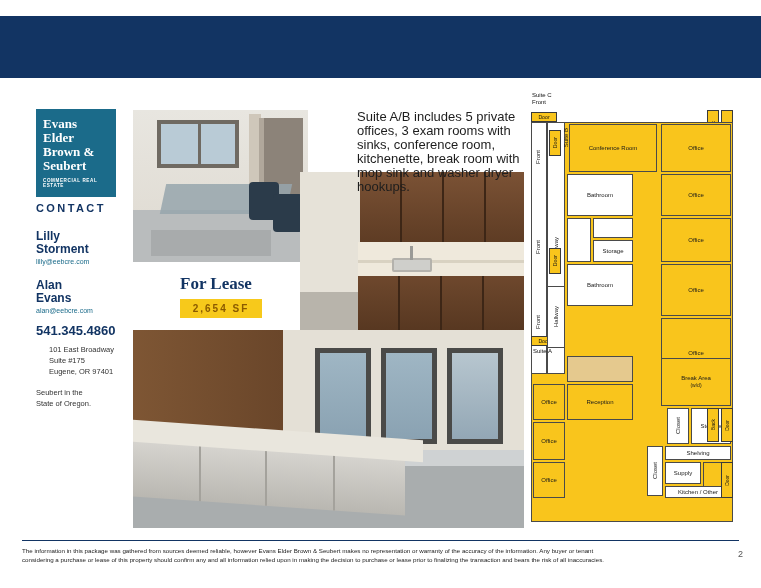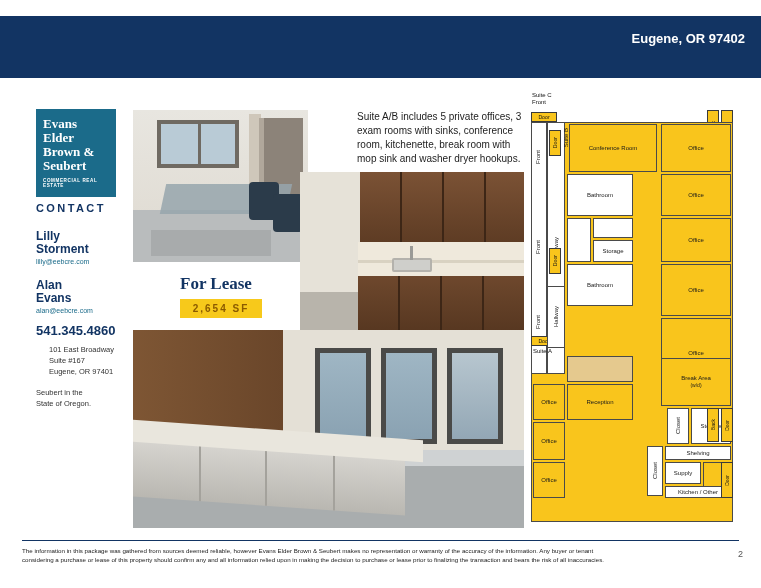--- a/index.html
+++ b/index.html
@@ -142,21 +142,21 @@
   .p3 .cabs {
     position:absolute; left:0; top:120px; width:272px; height:56px;
     background:linear-gradient(#d6d4cf,#b9b7b1); transform:skewY(4deg);
   }
   .p3 .cabs span { position:absolute; top:0; width:2px; height:100%; background:#a4a29c; }
   .p3 .floor { position:absolute; left:0; bottom:0; width:100%; height:62px; background:#a9adae; }
 
   
   .desc {
     position:absolute; left:357px; top:110px; width:168px;
-    font-size:10px; line-height:14px; color:#1d1d1d;
+    font-size:13px; line-height:14px; color:#1d1d1d;
   }
 
   
   .forlease {
     position:absolute; left:180px; top:274px;
     font-family:"Liberation Serif", serif;
     font-size:17px; font-weight:bold; color:#123463;
   }
   .sf-badge {
     position:absolute; left:180px; top:299px; width:82px; height:19px;
@@ -195,21 +195,20 @@
   .pageno {
     position:absolute; right:18px; top:549px;
     font-size:9px; color:#555;
   }
 </style>
 </head>
 <body>
 
 <div class="header">
   <div class="header-addr">
-    <div>Eugene, OR 97402</div>
   </div>
 </div>
 
 <div class="logo-box">
   <div class="ln">Evans</div>
   <div class="ln">Elder</div>
   <div class="ln">Brown &amp;</div>
   <div class="ln">Seubert</div>
   <div class="sub">COMMERCIAL REAL ESTATE</div>
 </div>
@@ -225,21 +224,21 @@
 <div class="c-name" style="top:279px">
   <div>Alan</div>
   <div>Evans</div>
 </div>
 <div class="c-mail" style="top:307px">alan@eebcre.com</div>
 
 <div class="c-phone">541.345.4860</div>
 
 <div class="c-addr">
   <div>101 East Broadway</div>
-  <div>Suite #167</div>
+  <div>Suite #175</div>
   <div>Eugene, OR 97401</div>
 </div>
 <div class="c-lic">
   <div>Seubert in the</div>
   <div>State of Oregon.</div>
 </div>
 
 <div class="photo p1">
   <div class="wall"></div>
   <div class="floor"></div>

